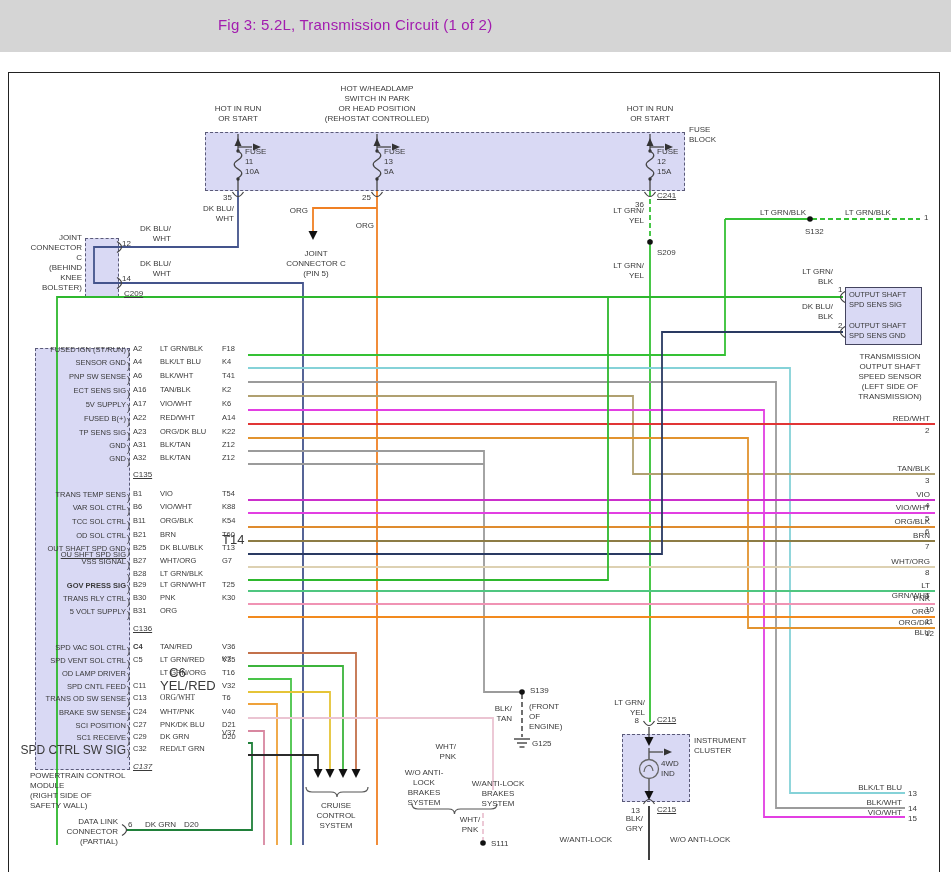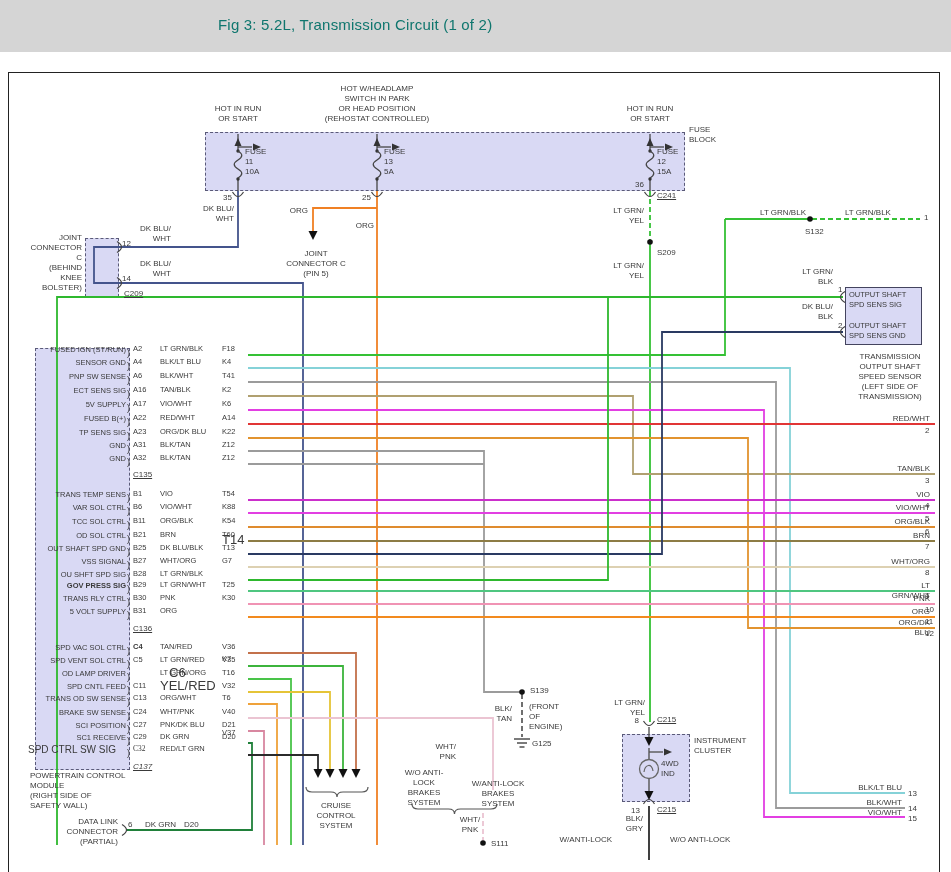--- a/index.html
+++ b/index.html
@@ -1,19 +1,19 @@
 <!DOCTYPE html>
 <html><head>
 <meta charset="utf-8">
 <style>
   html,body{margin:0;padding:0;}
   body{width:951px;height:872px;overflow:hidden;background:#fff;font-family:"Liberation Sans",sans-serif;}
   #stage{position:relative;width:951px;height:872px;background:#fff;}
   #titlebar{position:absolute;left:0;top:0;width:951px;height:52px;background:#d5d5d5;}
-  #titlebar .t{position:absolute;left:218px;top:16px;font-size:15px;color:#0f766e;letter-spacing:.2px;}
+  #titlebar .t{position:absolute;left:218px;top:16px;font-size:15px;color:#a21caf;letter-spacing:.2px;}
   #frame{position:absolute;left:8px;top:72px;width:930px;height:820px;border:1.5px solid #222;background:#fff;}
   .box{position:absolute;box-sizing:border-box;}
   .box.dashed{border:1.4px dashed #5a5a78;background:#d9d9f4;}
   .box.solid{border:1.4px solid #44445e;background:#d9d9f4;}
   .lbl{position:absolute;font-size:8px;line-height:10px;color:#3a3a3a;white-space:pre-line;}
   .lbl.c{transform:translateX(-50%);text-align:center;}
   .lbl.r{transform:translateX(-100%);text-align:right;}
   .lbl.u{text-decoration:underline;}
   svg{position:absolute;left:0;top:0;}
 </style>
@@ -145,21 +145,21 @@
 11
 10A</div>
       <div class="lbl " style="left: 384px; top: 147px;">FUSE
 13
 5A</div>
       <div class="lbl " style="left: 657px; top: 147px;">FUSE
 12
 15A</div>
       <div class="lbl r" style="left: 232px; top: 193px;">35</div>
       <div class="lbl r" style="left: 371px; top: 193px;">25</div>
-      <div class="lbl r" style="left: 644px; top: 180px; text-align: center;">36</div>
+      <div class="lbl r" style="left: 644px; top: 200px; text-align: center;">36</div>
       <div class="lbl  u" style="left: 657px; top: 191px;">C241</div>
       <div class="lbl r" style="left: 234px; top: 204px;">DK BLU/
 WHT</div>
       <div class="lbl r" style="left: 308px; top: 206px;">ORG</div>
       <div class="lbl r" style="left: 374px; top: 221px;">ORG</div>
       <div class="lbl c" style="left: 316px; top: 249px;">JOINT
 CONNECTOR C
 (PIN 5)</div>
       <div class="lbl r" style="left: 644px; top: 206px;">LT GRN/
 YEL</div>
@@ -343,21 +343,21 @@
       <div class="lbl r" style="left: 126px; top: 544px; font-size: 7.5px;">OUT SHAFT SPD GND</div>
       <div class="lbl " style="left: 127px; top: 547px; font-size: 9px;">)</div>
       <div class="lbl " style="left: 133px; top: 543px; font-size: 7.5px;">B25</div>
       <div class="lbl " style="left: 160px; top: 543px; font-size: 7.5px;">DK BLU/BLK</div>
       <div class="lbl " style="left: 222px; top: 543px; font-size: 7.5px;">T13</div>
       <div class="lbl r" style="left: 126px; top: 557px; font-size: 7.5px;">VSS SIGNAL</div>
       <div class="lbl " style="left: 127px; top: 560px; font-size: 9px;">)</div>
       <div class="lbl " style="left: 133px; top: 556px; font-size: 7.5px;">B27</div>
       <div class="lbl " style="left: 160px; top: 556px; font-size: 7.5px;">WHT/ORG</div>
       <div class="lbl " style="left: 222px; top: 556px; font-size: 7.5px;">G7</div>
-      <div class="lbl r" style="left: 126px; top: 570px; font-size: 7.5px;">OU SHFT SPD SIG</div>
+      <div class="lbl r" style="left: 126px; top: 550px; font-size: 7.5px; text-decoration: underline;">OU SHFT SPD SIG</div>
       <div class="lbl " style="left: 127px; top: 573px; font-size: 9px;">)</div>
       <div class="lbl " style="left: 133px; top: 569px; font-size: 7.5px;">B28</div>
       <div class="lbl " style="left: 160px; top: 569px; font-size: 7.5px;">LT GRN/BLK</div>
       <div class="lbl " style="left: 222px; top: 535px; font-size: 13px;">T14</div>
       <div class="lbl r" style="left: 126px; top: 581px; font-size: 7.5px; font-weight: bold;">GOV PRESS SIG</div>
       <div class="lbl " style="left: 127px; top: 584px; font-size: 9px;">)</div>
       <div class="lbl " style="left: 133px; top: 580px; font-size: 7.5px;">B29</div>
       <div class="lbl " style="left: 160px; top: 580px; font-size: 7.5px;">LT GRN/WHT</div>
       <div class="lbl " style="left: 222px; top: 580px; font-size: 7.5px;">T25</div>
       <div class="lbl r" style="left: 126px; top: 594px; font-size: 7.5px;">TRANS RLY CTRL</div>
@@ -386,36 +386,36 @@
       <div class="lbl " style="left: 160px; top: 668px; font-size: 7.5px;">LT GRN/ORG</div>
       <div class="lbl " style="left: 222px; top: 668px; font-size: 7.5px;">T16</div>
       <div class="lbl r" style="left: 126px; top: 682px; font-size: 7.5px;">SPD CNTL FEED</div>
       <div class="lbl " style="left: 127px; top: 685px; font-size: 9px;">)</div>
       <div class="lbl " style="left: 133px; top: 681px; font-size: 7.5px;">C11</div>
       <div class="lbl " style="left: 160px; top: 681px; font-size: 13px;">YEL/RED</div>
       <div class="lbl " style="left: 222px; top: 681px; font-size: 7.5px;">V32</div>
       <div class="lbl r" style="left: 126px; top: 694px; font-size: 7.5px;">TRANS OD SW SENSE</div>
       <div class="lbl " style="left: 127px; top: 697px; font-size: 9px;">)</div>
       <div class="lbl " style="left: 133px; top: 693px; font-size: 7.5px;">C13</div>
-      <div class="lbl " style="left: 160px; top: 693px; font-size: 7.5px;">ORG/WHT</div>
+      <div class="lbl " style="left: 160px; top: 693px; font-size: 7.5px; font-family: Liberation Serif, serif;">ORG/WHT</div>
       <div class="lbl " style="left: 222px; top: 693px; font-size: 7.5px;">T6</div>
       <div class="lbl r" style="left: 126px; top: 708px; font-size: 7.5px;">BRAKE SW SENSE</div>
       <div class="lbl " style="left: 127px; top: 711px; font-size: 9px;">)</div>
       <div class="lbl " style="left: 133px; top: 707px; font-size: 7.5px;">C24</div>
       <div class="lbl " style="left: 160px; top: 707px; font-size: 7.5px;">WHT/PNK</div>
       <div class="lbl " style="left: 222px; top: 707px; font-size: 7.5px;">V40</div>
       <div class="lbl r" style="left: 126px; top: 721px; font-size: 7.5px;">SCI POSITION</div>
       <div class="lbl " style="left: 127px; top: 724px; font-size: 9px;">)</div>
       <div class="lbl " style="left: 133px; top: 720px; font-size: 7.5px;">C27</div>
       <div class="lbl " style="left: 160px; top: 720px; font-size: 7.5px;">PNK/DK BLU</div>
       <div class="lbl " style="left: 222px; top: 720px; font-size: 7.5px;">D21</div>
       <div class="lbl r" style="left: 126px; top: 733px; font-size: 7.5px;">SC1 RECEIVE</div>
       <div class="lbl " style="left: 127px; top: 736px; font-size: 9px;">)</div>
       <div class="lbl " style="left: 133px; top: 732px; font-size: 7.5px;">C29</div>
       <div class="lbl " style="left: 160px; top: 732px; font-size: 7.5px;">DK GRN</div>
       <div class="lbl " style="left: 222px; top: 732px; font-size: 7.5px;">D20</div>
-      <div class="lbl r" style="left: 116px; top: 745px; font-size: 10px;">SPD CTRL SW SIG</div>
+      <div class="lbl r" style="left: 126px; top: 745px; font-size: 12px;">SPD CTRL SW SIG</div>
       <div class="lbl " style="left: 127px; top: 748px; font-size: 9px;">)</div>
-      <div class="lbl " style="left: 133px; top: 744px; font-size: 7.5px; font-family: Liberation Serif, serif;">C32</div>
+      <div class="lbl " style="left: 133px; top: 744px; font-size: 7.5px;">C32</div>
       <div class="lbl " style="left: 160px; top: 744px; font-size: 7.5px;">RED/LT GRN</div>
       <div class="lbl " style="left: 222px; top: 728px; font-size: 7.5px;">V37</div>
     </div>
 </div>
 
 </body></html>

